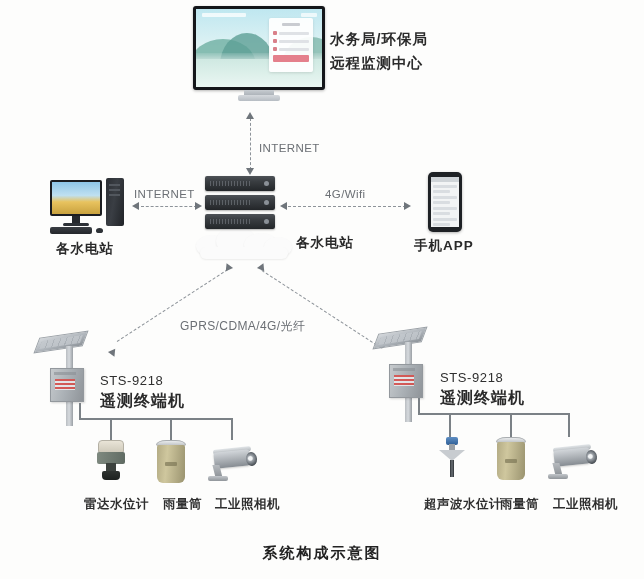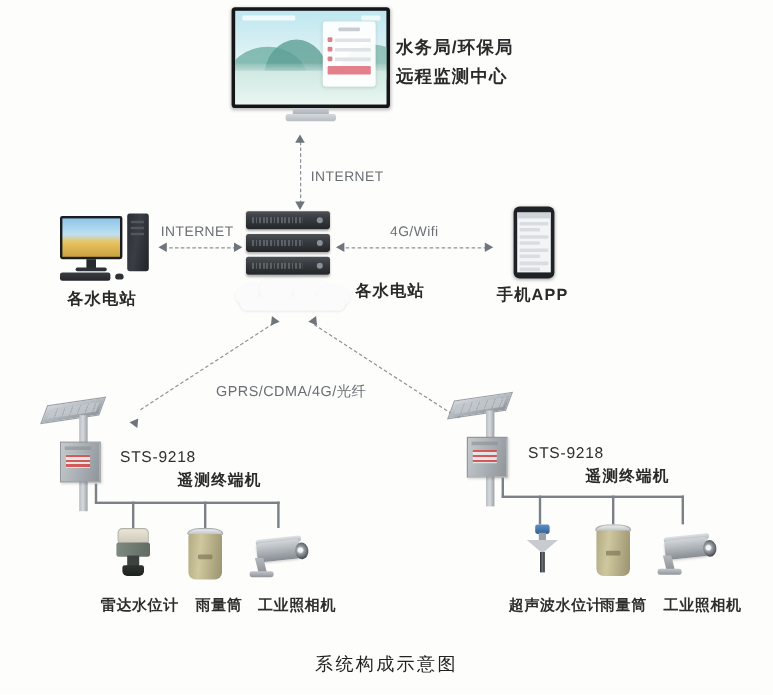--- a/index.html
+++ b/index.html
@@ -294,26 +294,26 @@
     background: linear-gradient(#e1e5e8, #b0b5b9); border-radius: 3px; transform: rotate(-6deg); }
 
   
   .cap {
     position: absolute; font-size: 12.5px; font-weight: bold;
     color: #2e2e2e; white-space: nowrap; letter-spacing: .5px;
   }
 
   
   .term-lbl-1 { position: absolute; font-size: 13px; color: #2f2f2f; letter-spacing: .6px; white-space: nowrap; text-align: right; }
-  .term-lbl-2 { position: absolute; font-size: 13px; font-weight: bold; color: #2a2a2a; letter-spacing: 1px; white-space: nowrap; margin-left: 48px; }
+  .term-lbl-2 { position: absolute; font-size: 16px; font-weight: bold; color: #2a2a2a; letter-spacing: 1px; white-space: nowrap; }
 
   
   #footer-title {
     left: 0; right: 0; top: 544px; text-align: center;
-    font-size: 15px; font-weight: normal; color: #222; letter-spacing: 2px;
+    font-size: 15px; font-weight: bold; color: #222; letter-spacing: 2px;
   }
 </style>
 </head>
 <body>
 
 <div id="stage">
 
   <div id="monitor-wrap" class="abs">
     <div class="mon-bezel">
       <div class="mon-screen">

